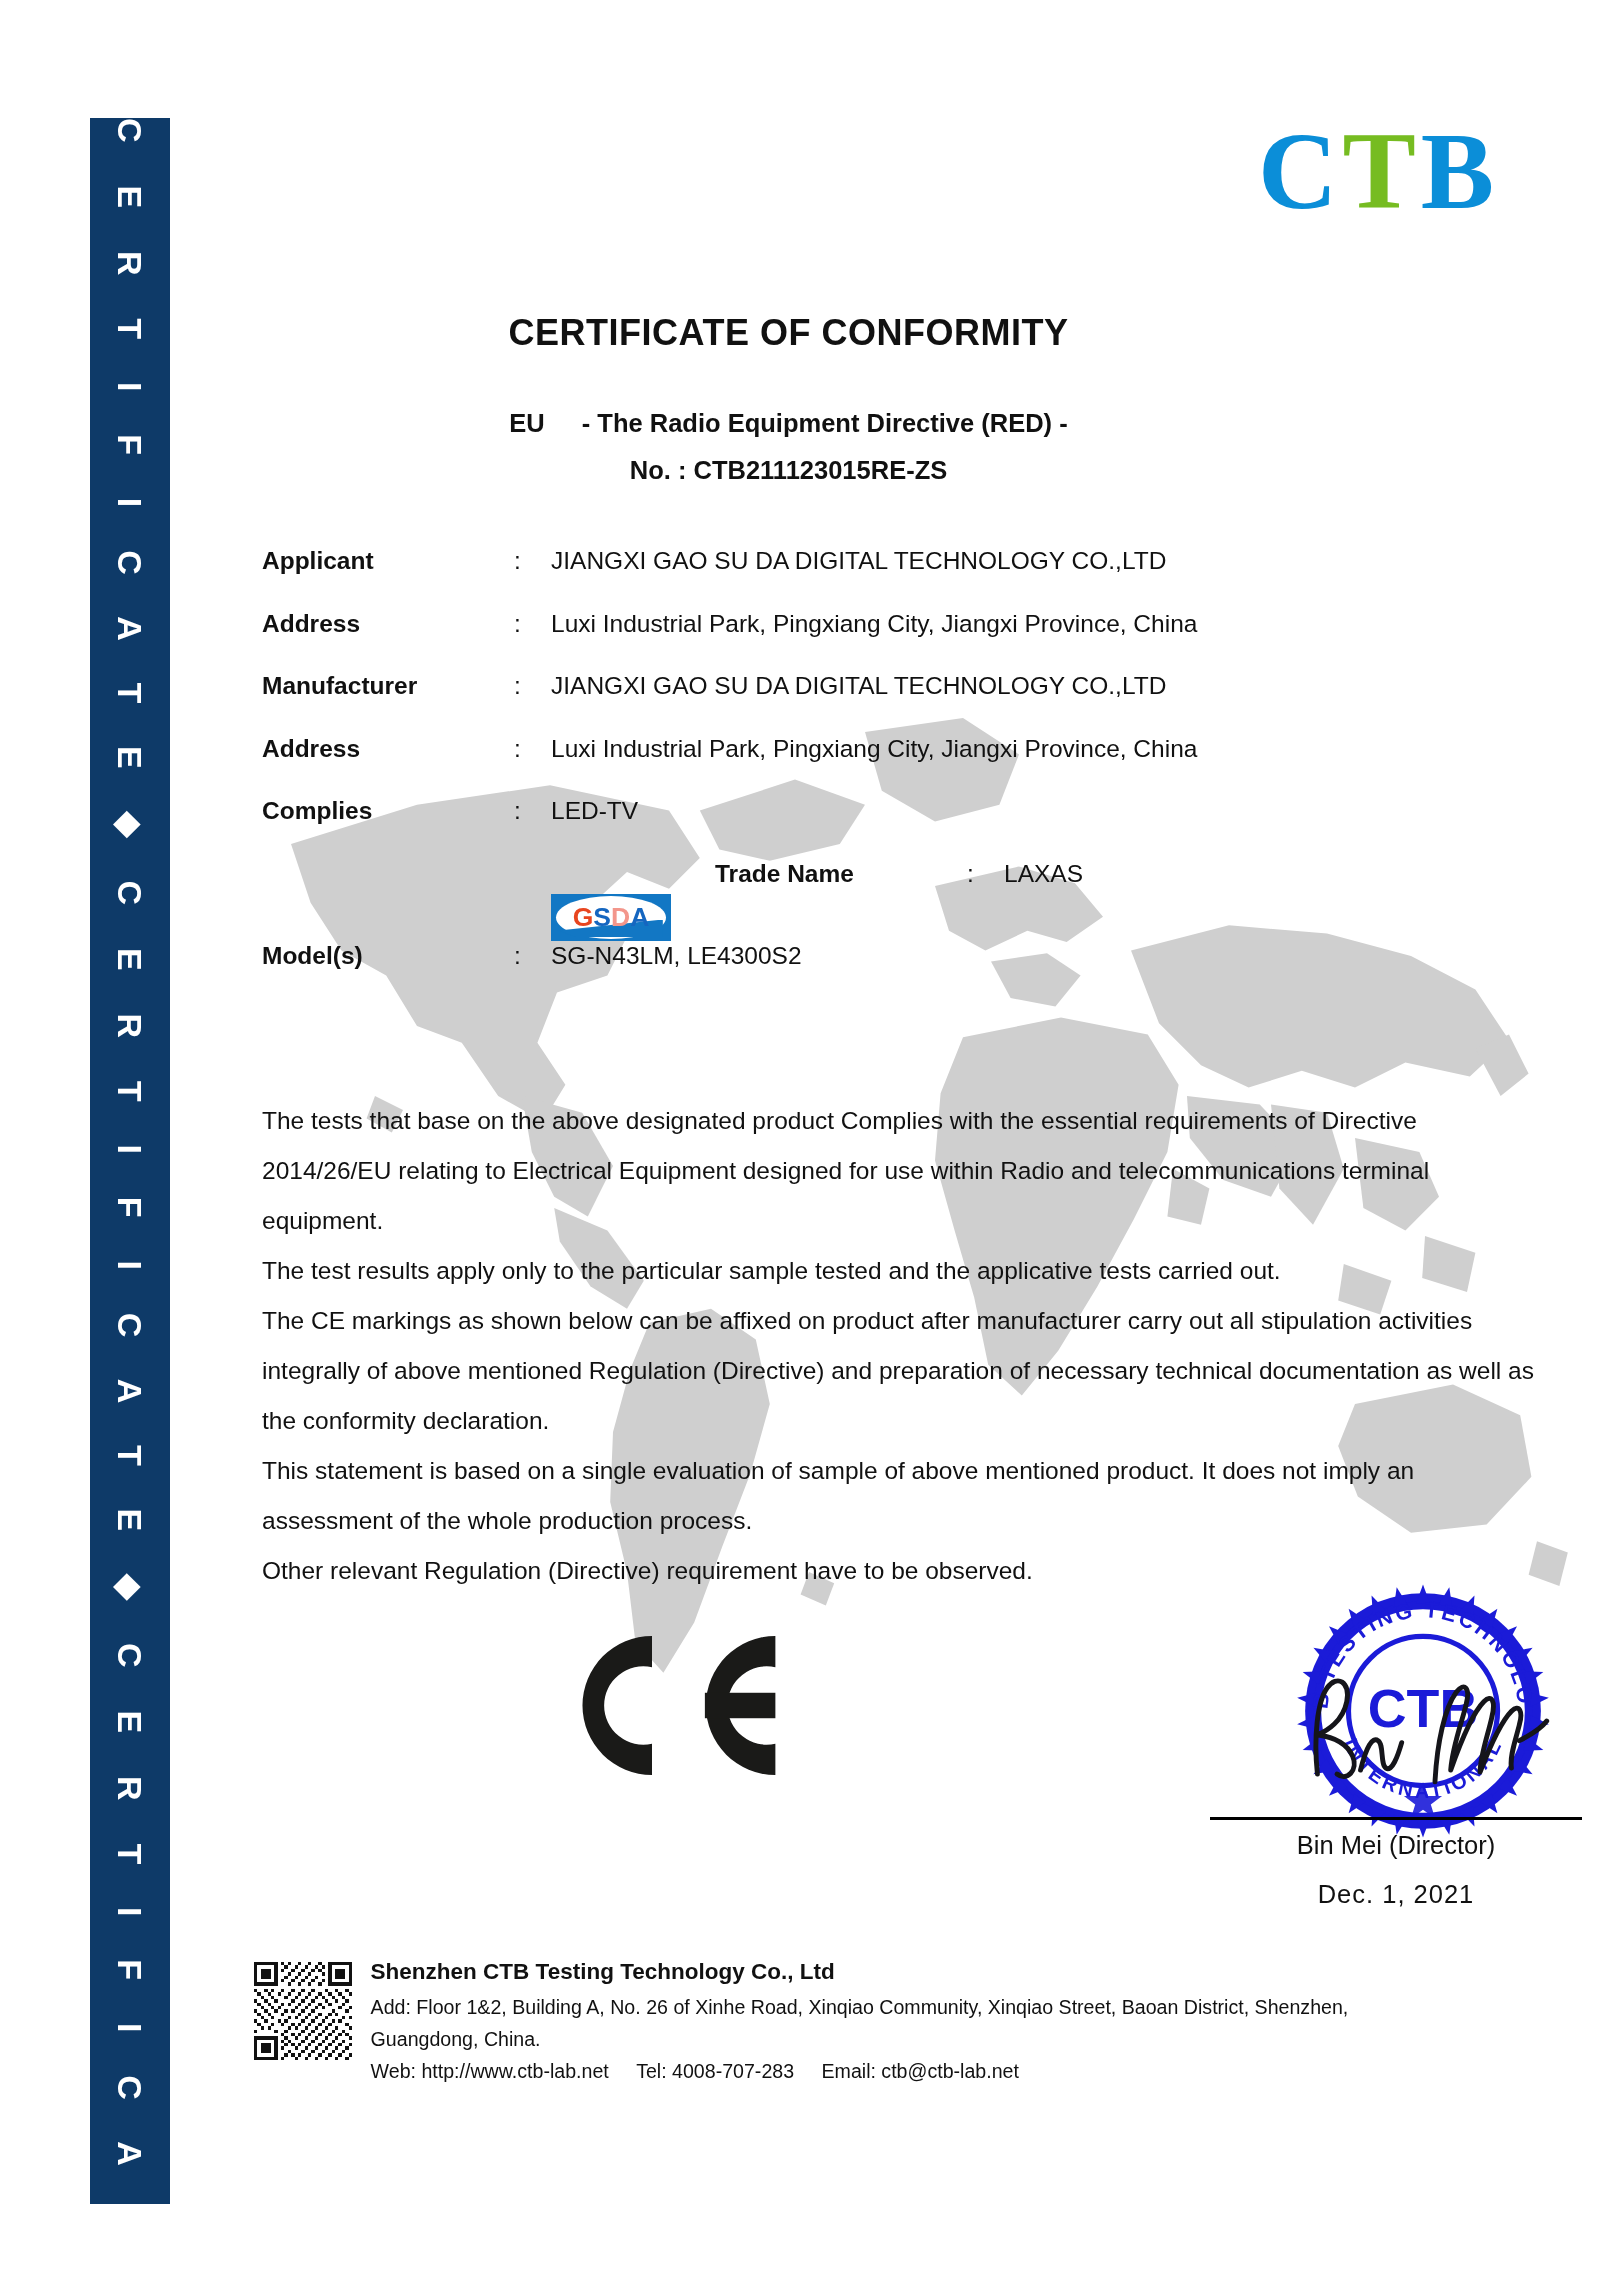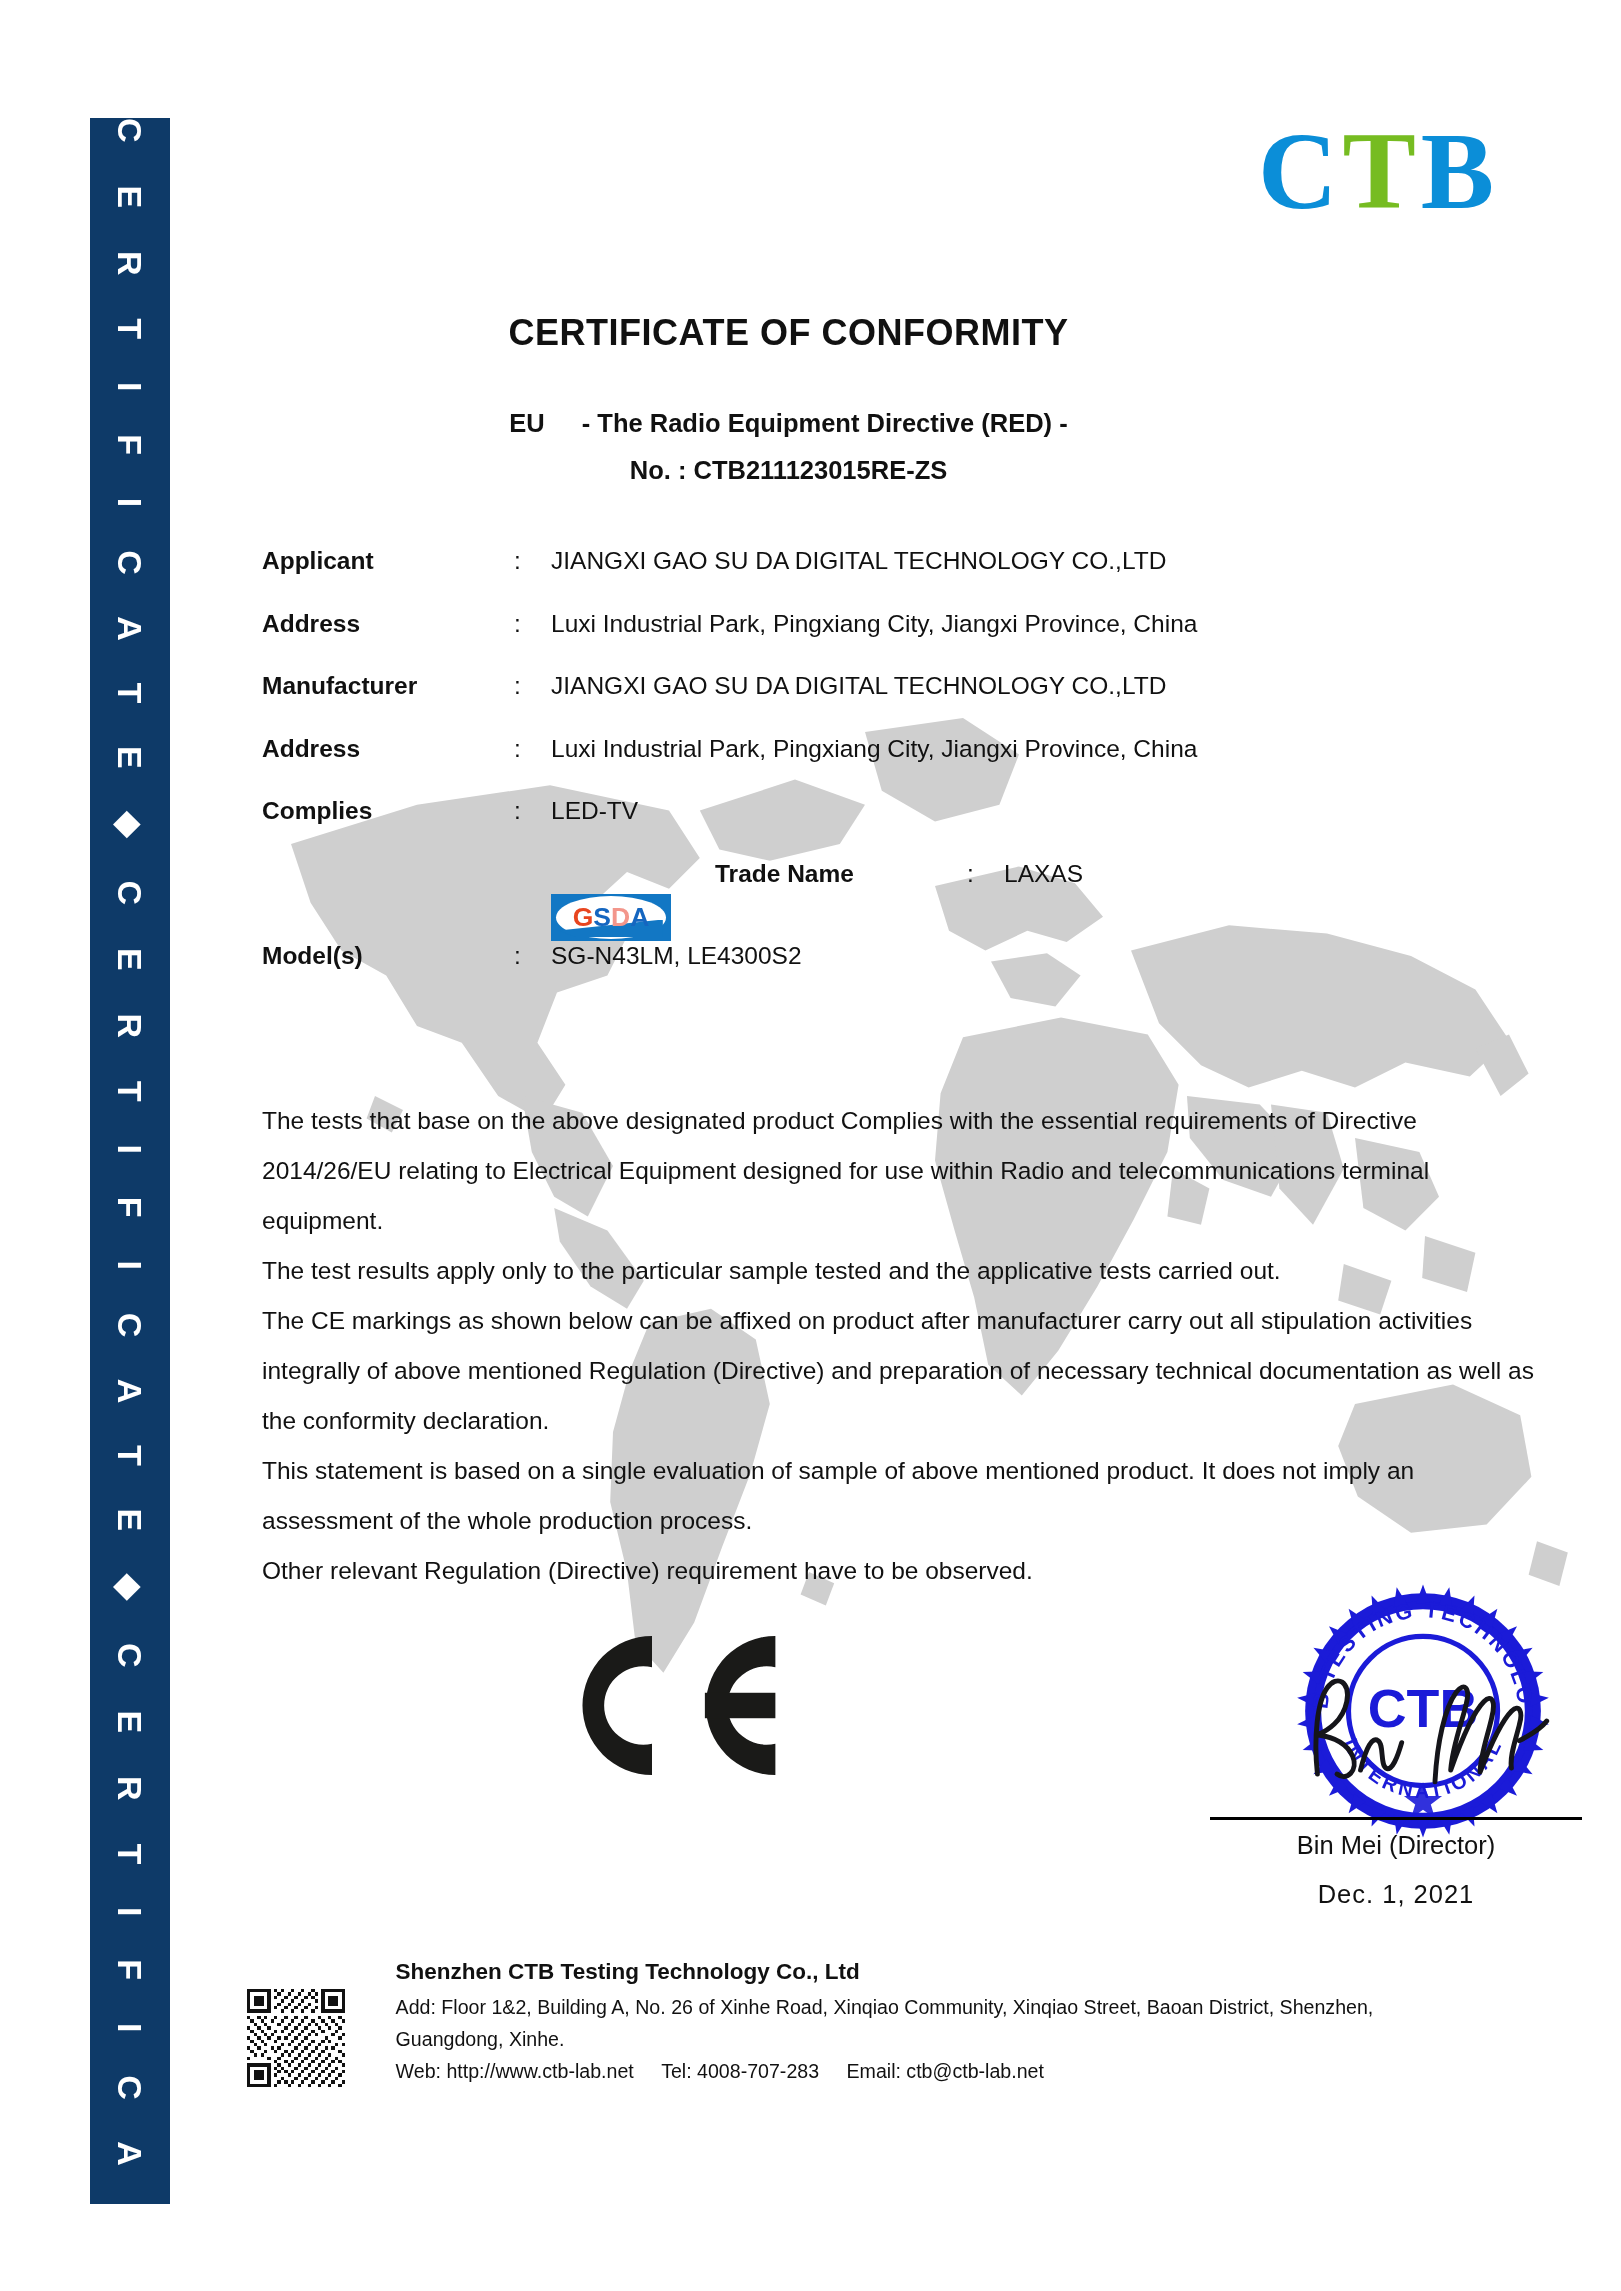--- a/index.html
+++ b/index.html
@@ -255,26 +255,25 @@
     top: 1880px;
     width: 372px;
     text-align: center;
     font-size: 25.5px;
     letter-spacing: 1px;
   }
 
   
   .footer {
     position: absolute;
-    left: 76px;
+    left: 83px;
     top: 1956px;
     width: 1294px;
     display: flex;
-    align-items: flex-end;
-    gap: 32px;
+    align-items: flex-start;
   }
   .qr {
     width: 98px;
     height: 98px;
     flex: 0 0 98px;
     margin-top: 5.9px;
   }
   .footer-text {
     margin-left: 18.6px;
     font-size: 19.6px;
@@ -704,21 +703,21 @@
             <rect x="15" y="28" width="1" height="1"></rect>
             <rect x="18" y="28" width="1" height="1"></rect>
             <rect x="21" y="28" width="1" height="1"></rect>
             <rect x="24" y="28" width="1" height="1"></rect>
             <rect x="27" y="28" width="1" height="1"></rect>
         </g>
       </svg>
       <div class="footer-text">
         <div class="footer-company">Shenzhen CTB Testing Technology Co., Ltd</div>
         <div>Add: Floor 1&amp;2, Building A, No. 26 of Xinhe Road, Xinqiao Community, Xinqiao Street, Baoan District, Shenzhen,</div>
-        <div>Guangdong, Xinhe.</div>
+        <div>Guangdong, China.</div>
         <div class="footer-contact">
           <span>Web: http://www.ctb-lab.net</span><span class="gap"></span><span>Tel: 4008-707-283</span><span class="gap"></span><span>Email: ctb@ctb-lab.net</span>
         </div>
       </div>
     </div>
 
   </div>
 </div>
 
 

